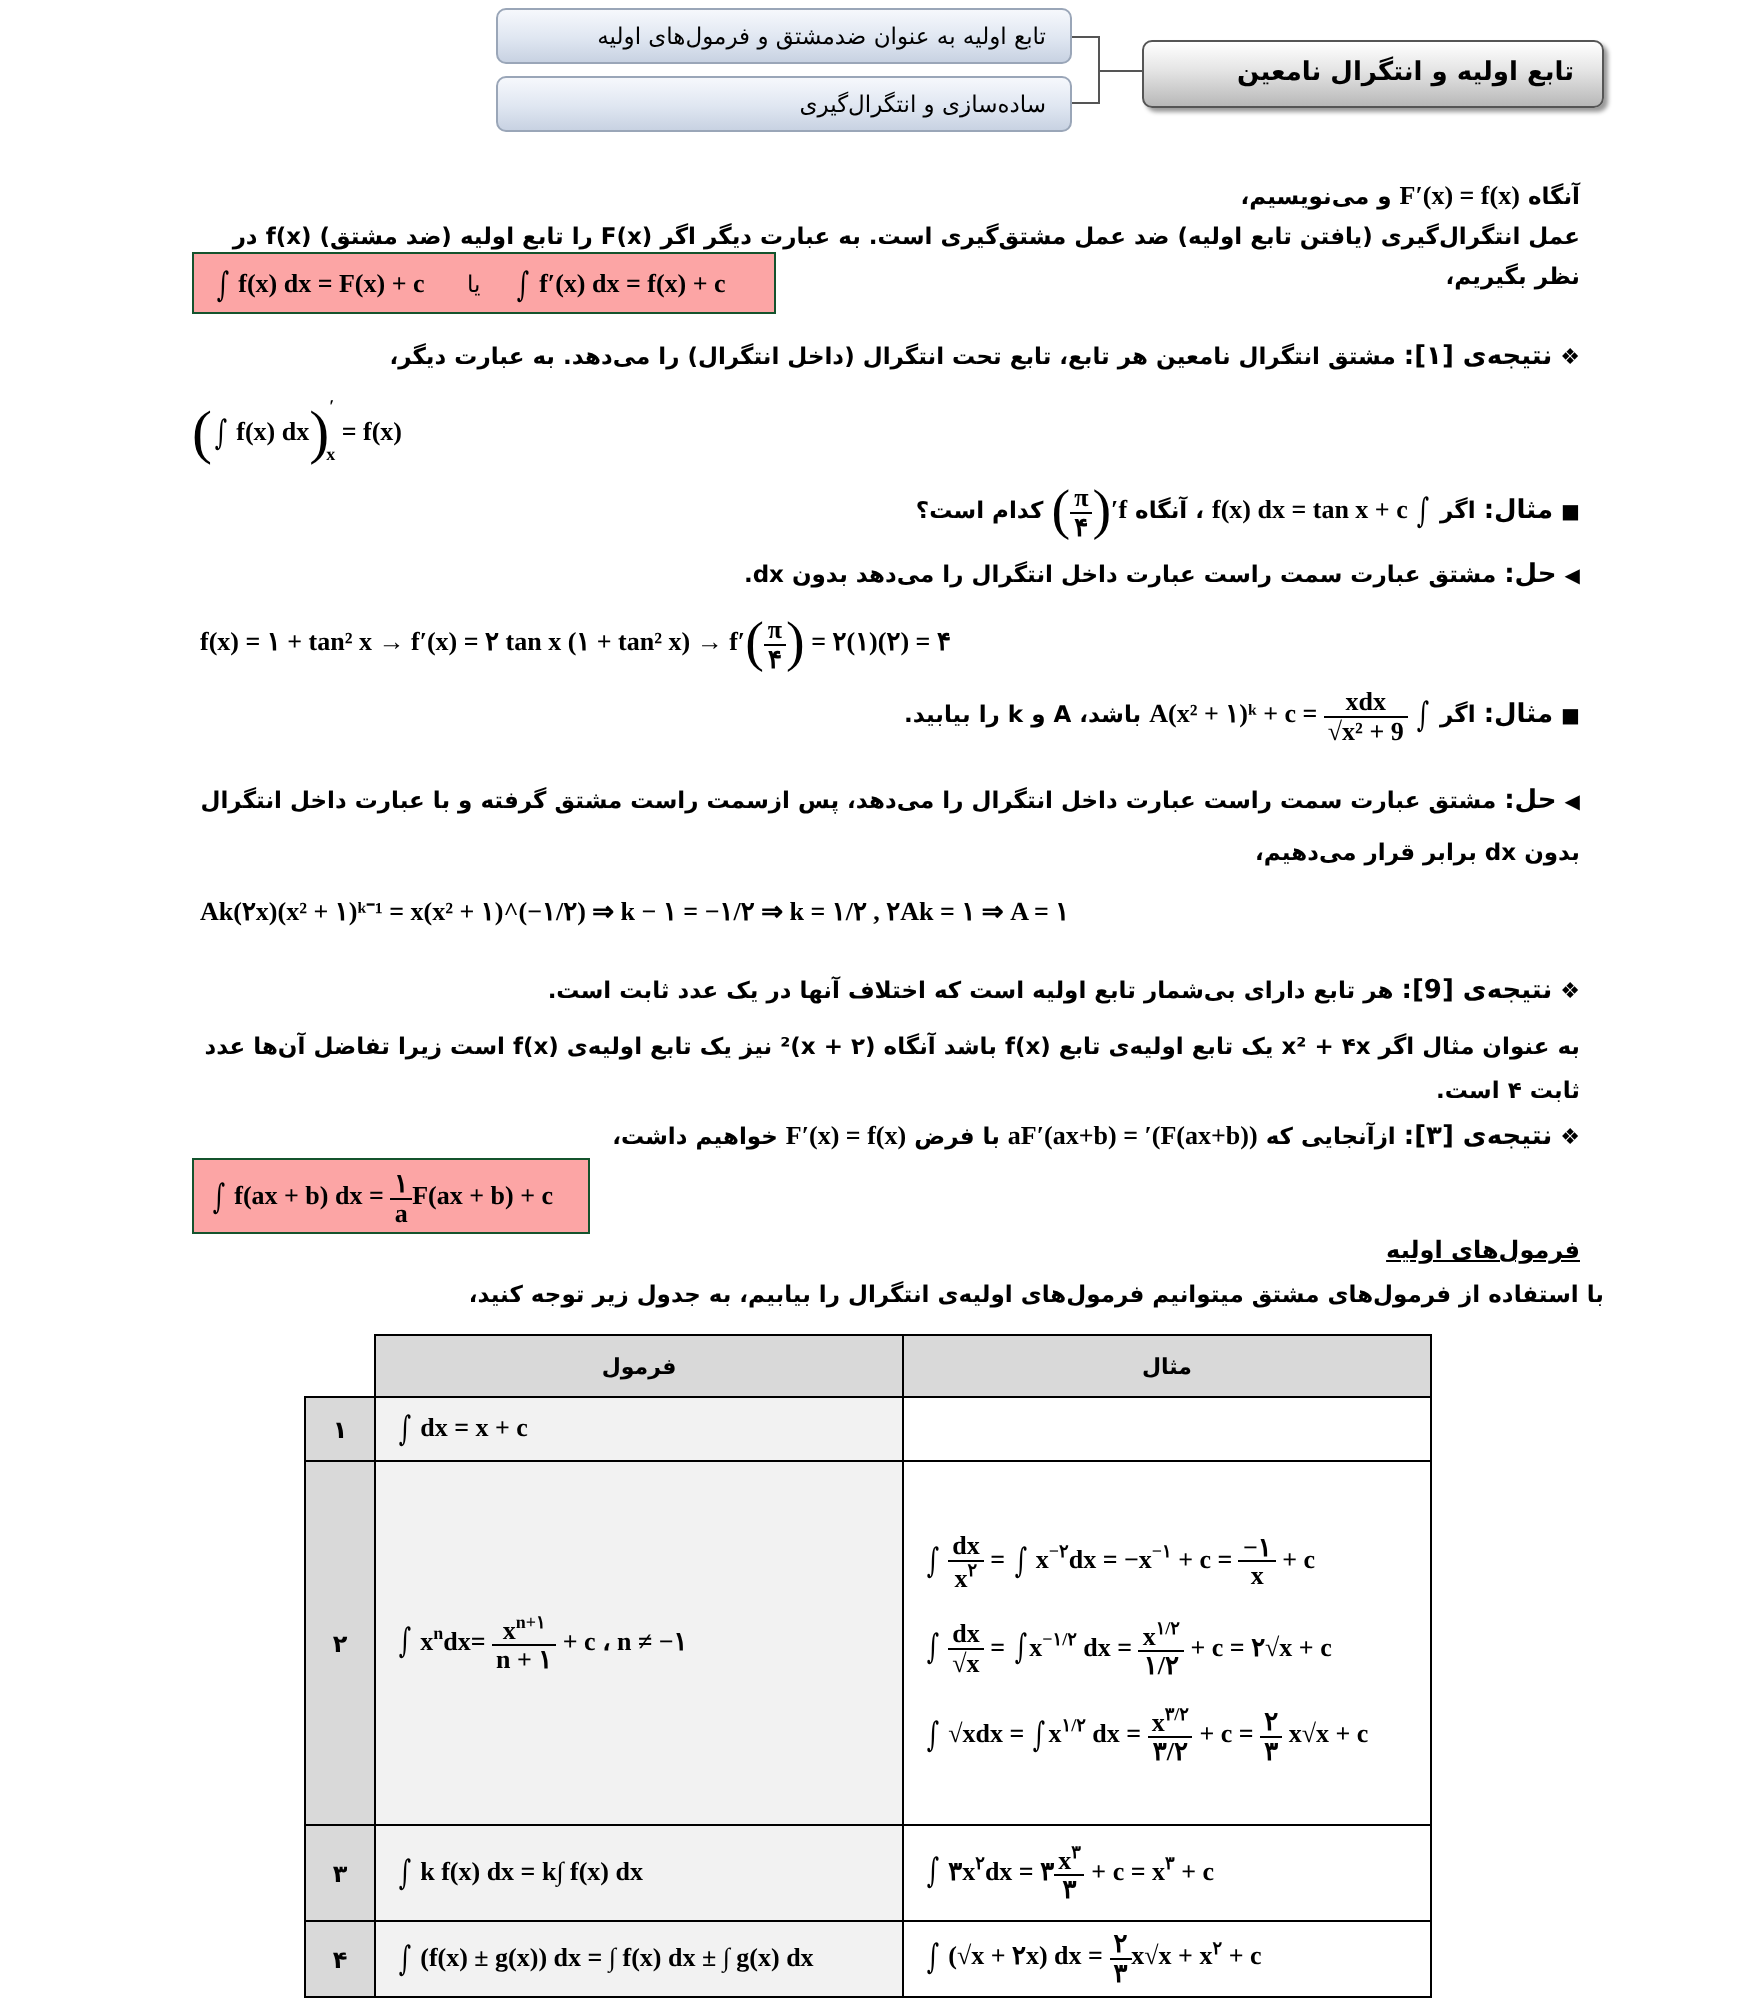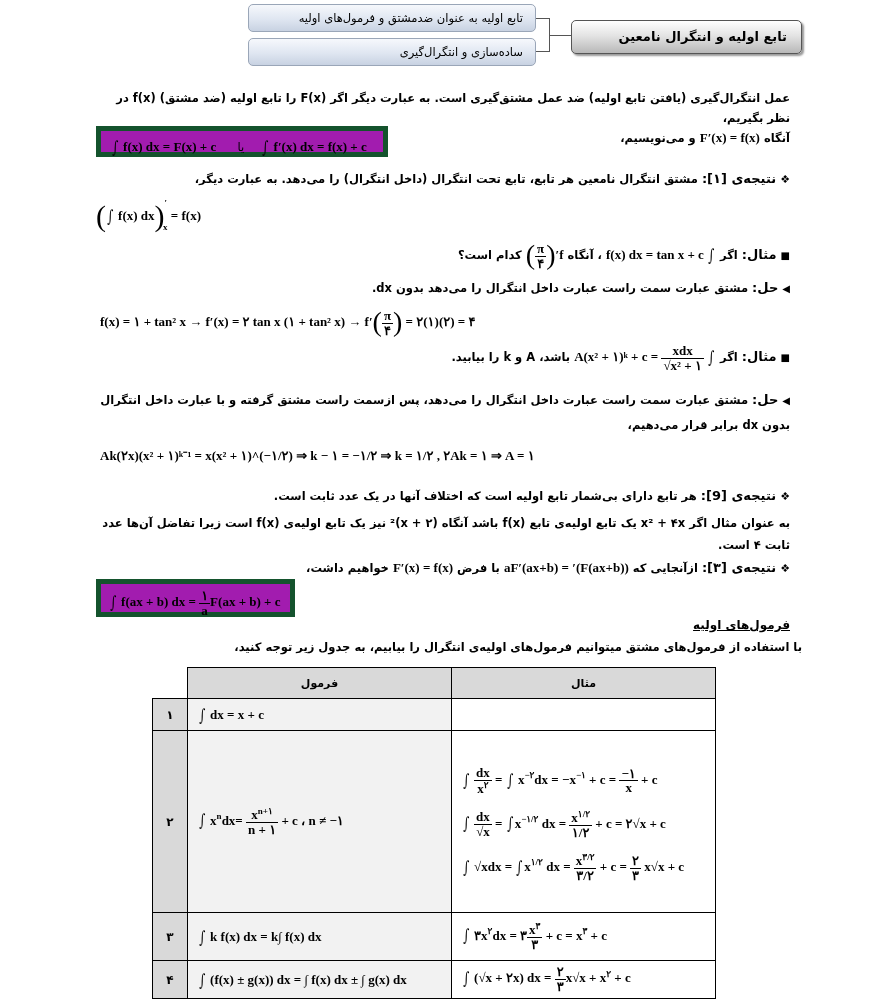--- a/index.html
+++ b/index.html
@@ -20,21 +20,21 @@
     box-shadow: 2px 2px 2px #999;
   }
   .hdr-main span { position: absolute; right: 14px; top: 8px; font-size: 13px; font-weight: bold; }
   .hdr-sub {
     left: 248px; width: 288px; height: 28px; border: 1px solid #9aa6b8; border-radius: 5px;
     background: linear-gradient(#f6f8fc 0%, #dfe6f1 55%, #c8d2e2 100%);
   }
   .hdr-sub span { position: absolute; right: 12px; top: 6px; font-size: 11.5px; font-weight: normal; }
   .conn { border-color: #555; border-style: solid; }
 
-  .frm-box { border: 5px solid #14532d; background: #a21caf; }
+  .frm-box { border: 1px solid #14532d; background: #fca5a5; }
   .bullet { font-size: 11px; }
 
   
   table.frm { position: absolute; left: 152px; top: 667px; border-collapse: collapse; }
   table.frm td, table.frm th { border: 1px solid #000; }
   th.hd { background: #d9d9d9; height: 31px; font-weight: bold; font-size: 11px; text-align: center; }
   td.num { width: 35px; background: #d9d9d9; text-align: center; font-size: 12px; font-weight: bold; }
   td.formula { width: 264px; background: #f2f2f2; padding-left: 10px; vertical-align: middle; }
   td.example { width: 264px; background: #fff; padding-left: 10px; vertical-align: middle; }
   .frac { display: inline-block; vertical-align: middle; text-align: center; line-height: 1.05; }
@@ -52,26 +52,26 @@
 <div class="abs hdr-sub" style="top:38px;">
   <span class="rtl">ساده‌سازی و انتگرال‌گیری</span>
 </div>
 <div class="abs conn" style="left:536px; top:18px; width:14px; height:34px; border-width:1px 1px 1px 0;"></div>
 <div class="abs conn" style="left:550px; top:35px; width:21px; height:0; border-width:1px 0 0 0;"></div>
 <div class="abs hdr-main">
   <span class="rtl">تابع اولیه و انتگرال نامعین</span>
 </div>
 
 <div class="abs rtl fa" style="right:92px; top:88px; width:700px; line-height:20px;">
-  <div>عمل انتگرال‌گیری (یافتن تابع اولیه) ضد عمل مشتق‌گیری است. به عبارت دیگر اگر F(x) را تابع اولیه (ضد مشتق) f(x) در نظر بگیریم،</div>
   <div>
     <span>آنگاه</span>
     <span class="math">F′(x) = f(x)</span>
     <span>و می‌نویسیم،</span>
   </div>
+  <div>عمل انتگرال‌گیری (یافتن تابع اولیه) ضد عمل مشتق‌گیری است. به عبارت دیگر اگر F(x) را تابع اولیه (ضد مشتق) f(x) در نظر بگیریم،</div>
 </div>
 <div class="abs frm-box" style="left:96px; top:126px; width:292px; height:31px;">
   <div class="math" style="position:absolute; left:10px; top:6px;">
     <span class="int">∫</span>
     <span>f(x) dx = F(x) + c</span>
     <span class="fa" style="margin:0 14px 0 18px; font-weight:normal;">یا</span>
     <span class="int">∫</span>
     <span>f′(x) dx = f(x) + c</span>
   </div>
 </div>
@@ -104,21 +104,21 @@
 </div>
 <div class="abs math" style="left:100px; top:306px;">
   <span>f(x) = ۱ + tan² x → f′(x) = ۲ tan x (۱ + tan² x) → f′</span><span style="font-size:28px; font-weight:normal; vertical-align:-5px;">(</span><span class="frac"><span class="n">π</span><span class="d">۴</span></span><span style="font-size:28px; font-weight:normal; vertical-align:-5px;">)</span>
   <span>= ۲(۱)(۲) = ۴</span>
 </div>
 
 <div class="abs rtl fa" style="right:92px; top:342px; width:700px; height:38px; line-height:30px;">
   <span style="font-size:10px;">■</span>
   <span style="font-size:13px;">مثال:</span>
   <span>اگر</span>
-  <span class="math"><span class="int">∫</span> <span class="frac"><span class="n">xdx</span><span class="d">√x² + ۱</span></span> <span>= A(x² + ۱)ᵏ + c</span></span>
+  <span class="math"><span class="int">∫</span> <span class="frac"><span class="n">xdx</span><span class="d">√x² + 9</span></span> <span>= A(x² + ۱)ᵏ + c</span></span>
   <span>باشد، A و k را بیابید.</span>
 </div>
 
 <div class="abs rtl fa" style="right:92px; top:388px; width:700px; line-height:24px;">
   <span style="font-size:10px;">◀</span>
   <span style="font-size:13px;">حل:</span>
   <span>مشتق عبارت سمت راست عبارت داخل انتگرال را می‌دهد، پس ازسمت راست مشتق گرفته و با عبارت داخل انتگرال بدون dx برابر قرار می‌دهیم،</span>
 </div>
 <div class="abs math" style="left:100px; top:446px;">Ak(۲x)(x² + ۱)ᵏ⁻¹ = x(x² + ۱)^(−۱/۲) ⇒ k − ۱ = −۱/۲ ⇒ k = ۱/۲ , ۲Ak = ۱ ⇒ A = ۱</div>
 

